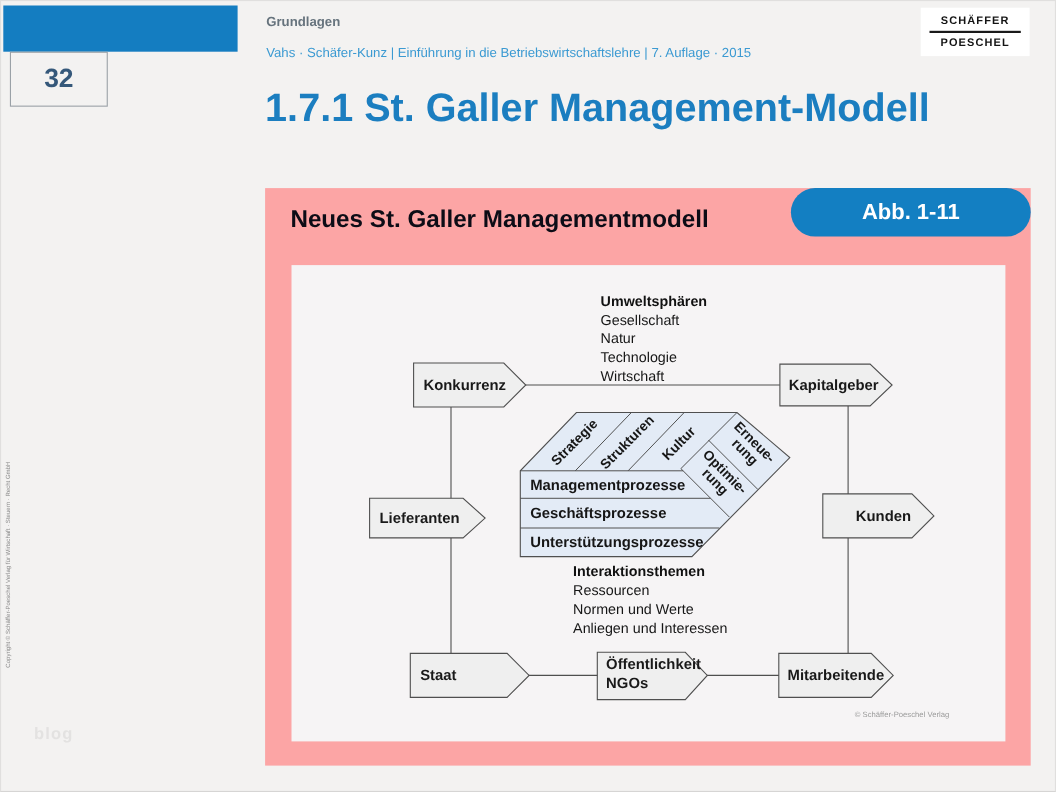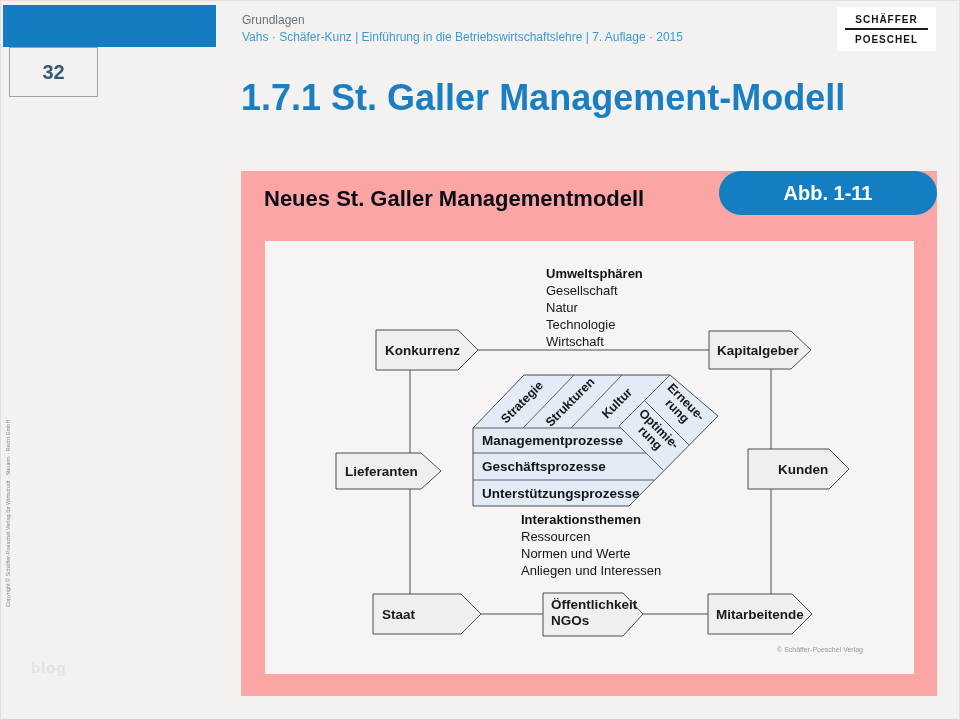--- a/index.html
+++ b/index.html
@@ -8,24 +8,24 @@
     position:relative; width:960px; height:720px;
     background:#f3f2f1; overflow:hidden;
     font-family:"Liberation Sans", sans-serif;
     border:1px solid #e0dfde; border-bottom-color:#d6d5d4;
   }
   .top-bar { position:absolute; left:2px; top:4px; width:213px; height:42px; background:#147dc1; }
   .page-box {
     position:absolute; left:8px; top:46px; width:89px; height:50px;
     border:1px solid #9aa1a7; display:flex; align-items:center; justify-content:center;
   }
-  .page-box span { font-size:20px; font-weight:bold; color:#35587a; }
+  .page-box span { font-size:24px; font-weight:bold; color:#35587a; }
   .header { position:absolute; left:241px; top:12px; }
-  .header-section { font-size:12px; font-weight:400; color:#66737d; }
-  .header-source { font-size:12px; color:#3b9ad2; margin-top:3px; }
+  .header-section { font-size:12px; font-weight:700; color:#66737d; }
+  .header-source { font-size:12px; color:#3b9ad2; margin-top:14px; }
   .logo {
     position:absolute; left:836px; top:6px; width:99px; height:44px;
     background:#ffffff; padding:5px 8px 0 8px; text-align:center;
   }
   .logo-line { font-size:10px; font-weight:bold; color:#141414; letter-spacing:1px; line-height:15px; }
   .logo-rule { height:2px; background:#1a1a1a; margin:1px 0 2px 0; }
   .title {
     position:absolute; left:240px; top:76px; margin:0;
     font-size:36px; font-weight:bold; color:#1b7ec0;
   }

